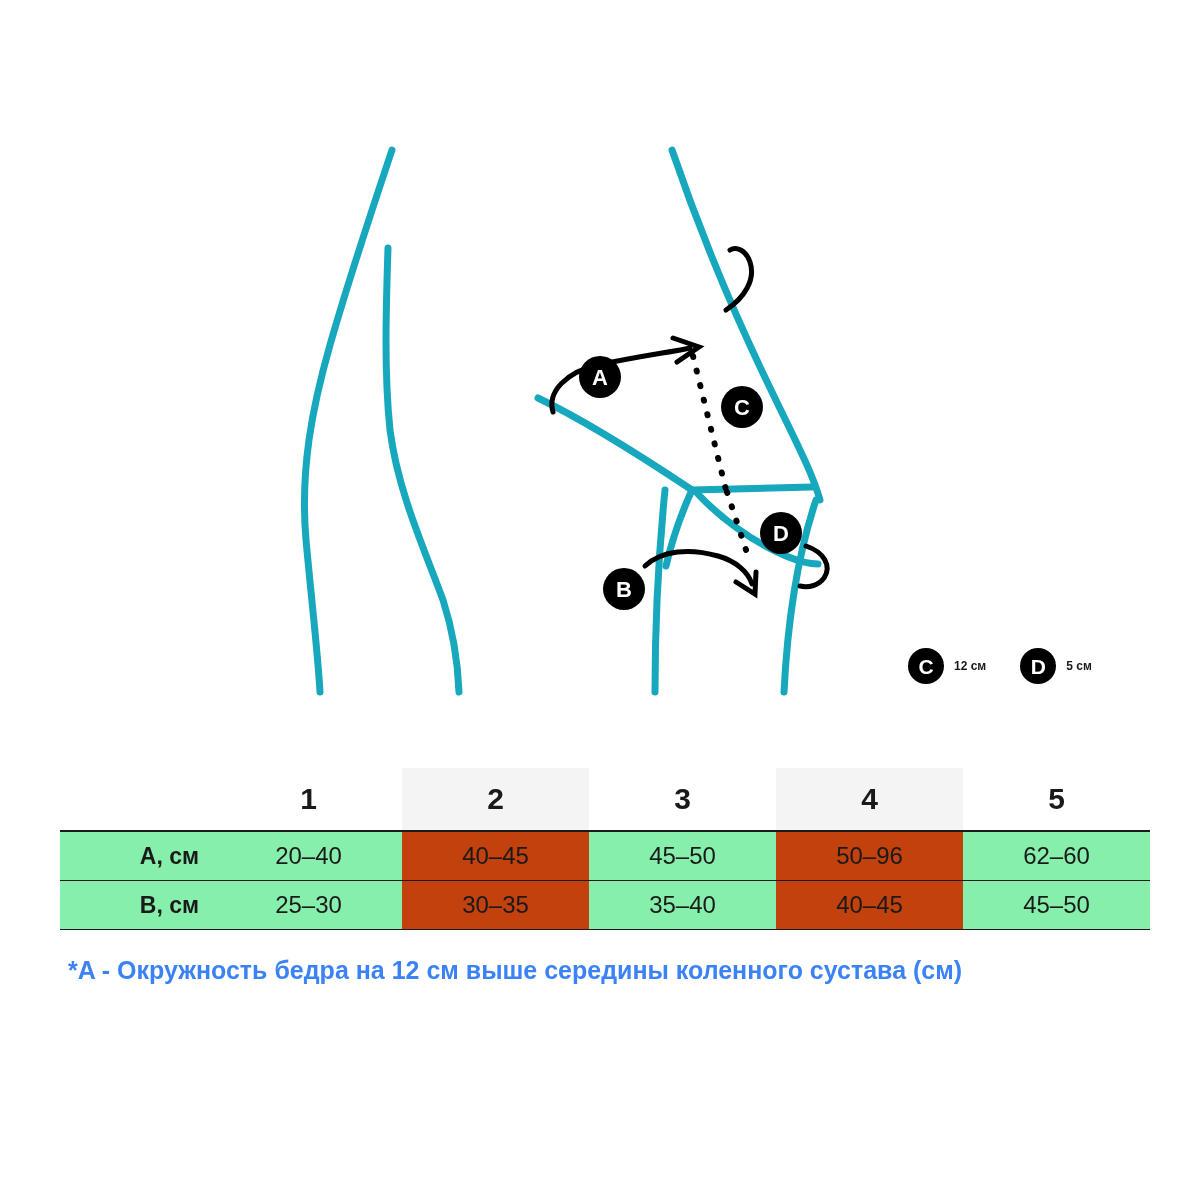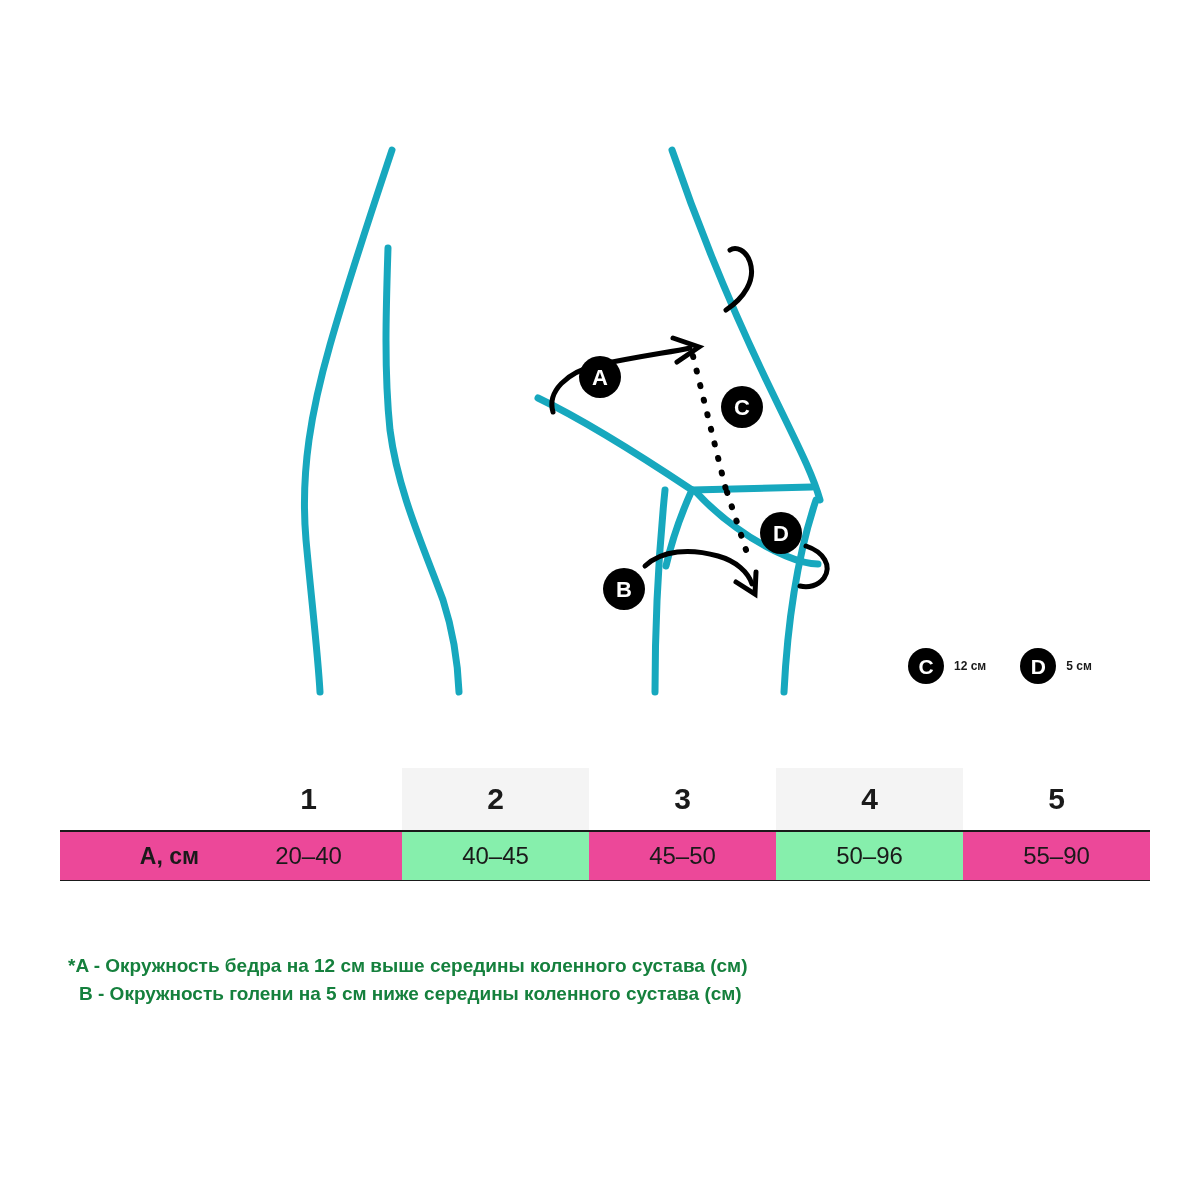--- a/index.html
+++ b/index.html
@@ -92,41 +92,41 @@
     border-bottom: 2px solid #1a1a1a;
   }
   .hdr-row th.shade { background: #f4f4f4; }
 
   .data-row td {
     height: 48px;
     font-size: 24px;
     text-align: center;
     vertical-align: middle;
     border-bottom: 1px solid #1a1a1a;
-    background: #ec4899;
-  }
-  .data-row td.shade { background: #86efac; }
+    background: #86efac;
+  }
+  .data-row td.shade { background: #c2410c; }
   .data-row td.row-label {
     font-weight: bold;
     text-align: right;
     padding-right: 16px;
     font-size: 23px;
   }
 
   
   .notes {
     position: absolute;
     left: 68px;
     top: 952px;
     width: 1080px;
   }
   .note-line {
-    font-size: 19px;
-    font-weight: bold;
-    color: #15803d;
+    font-size: 25px;
+    font-weight: bold;
+    color: #3b82f6;
     line-height: 1.45;
     white-space: nowrap;
   }
   .note-indent { padding-left: 11px; }
   .note-spaced { margin-top: 22px; }
 </style>
 </head>
 <body>
 
 <div class="diagram-wrap">
@@ -217,22 +217,29 @@
         <th>5</th>
       </tr>
     </thead>
     <tbody>
       <tr class="data-row">
         <td class="row-label">A, см</td>
         <td>20–40</td>
         <td class="shade">40–45</td>
         <td>45–50</td>
         <td class="shade">50–96</td>
-        <td>55–90</td>
+        <td>62–60</td>
+      </tr>
+      <tr class="data-row">
+        <td class="row-label">B, см</td>
+        <td>25–30</td>
+        <td class="shade">30–35</td>
+        <td>35–40</td>
+        <td class="shade">40–45</td>
+        <td>45–50</td>
       </tr>
     </tbody>
   </table>
 </div>
 
 <div class="notes">
   <div class="note-line">*A - Окружность бедра на 12 см выше середины коленного сустава (см)</div>
-  <div class="note-line note-indent">B - Окружность голени на 5 см ниже середины коленного сустава (см)</div>
 </div>
 
 </body></html>

